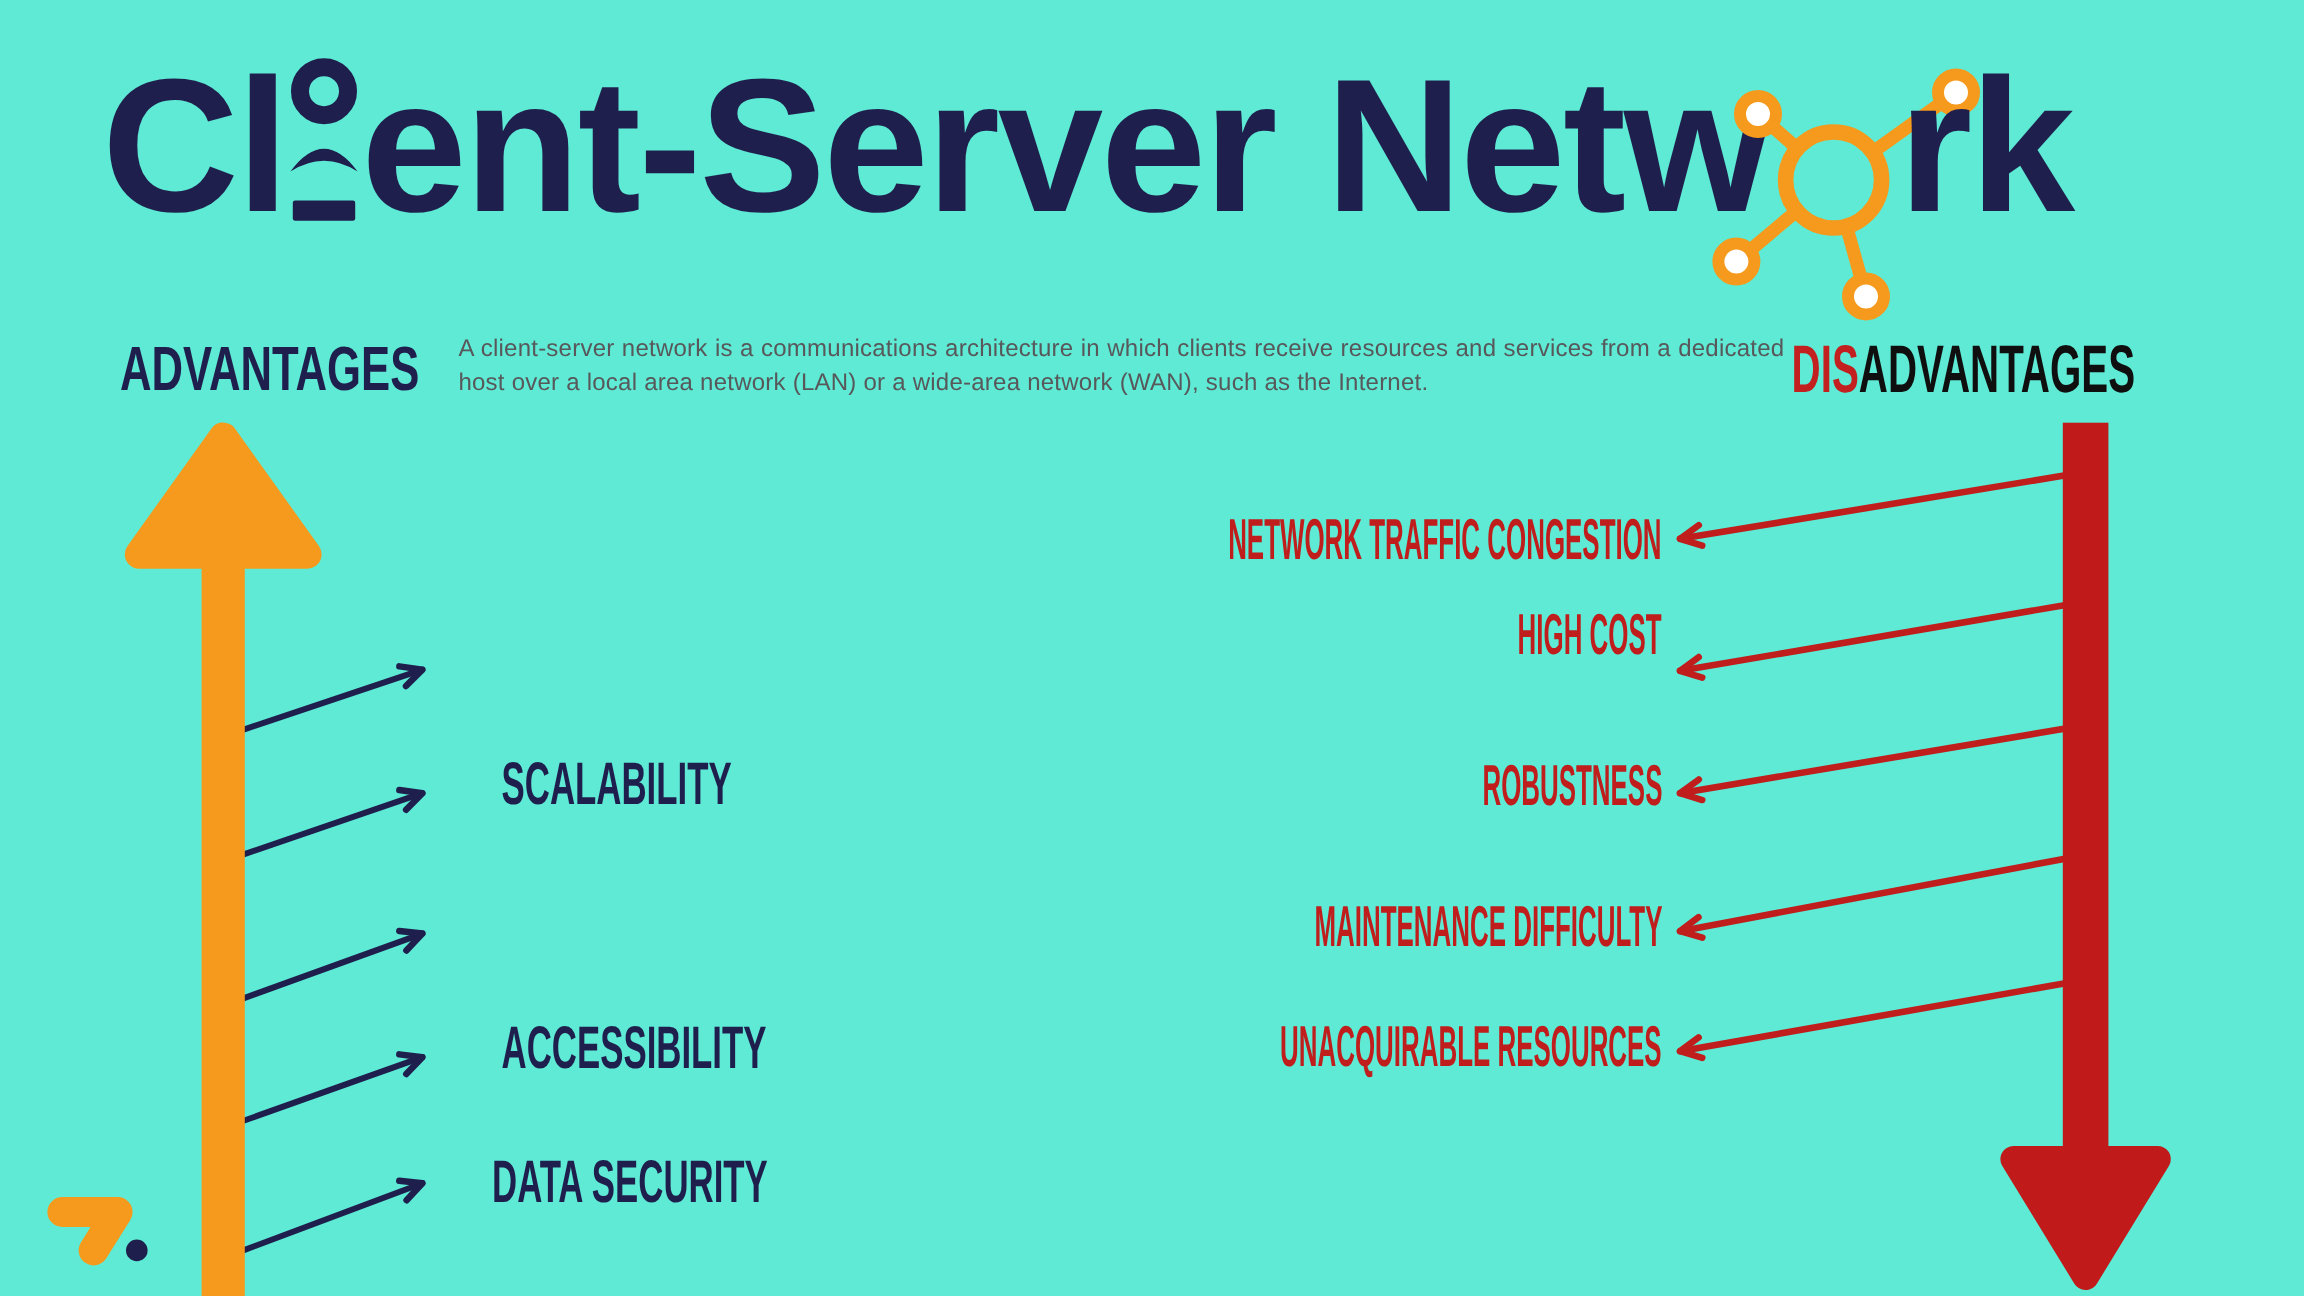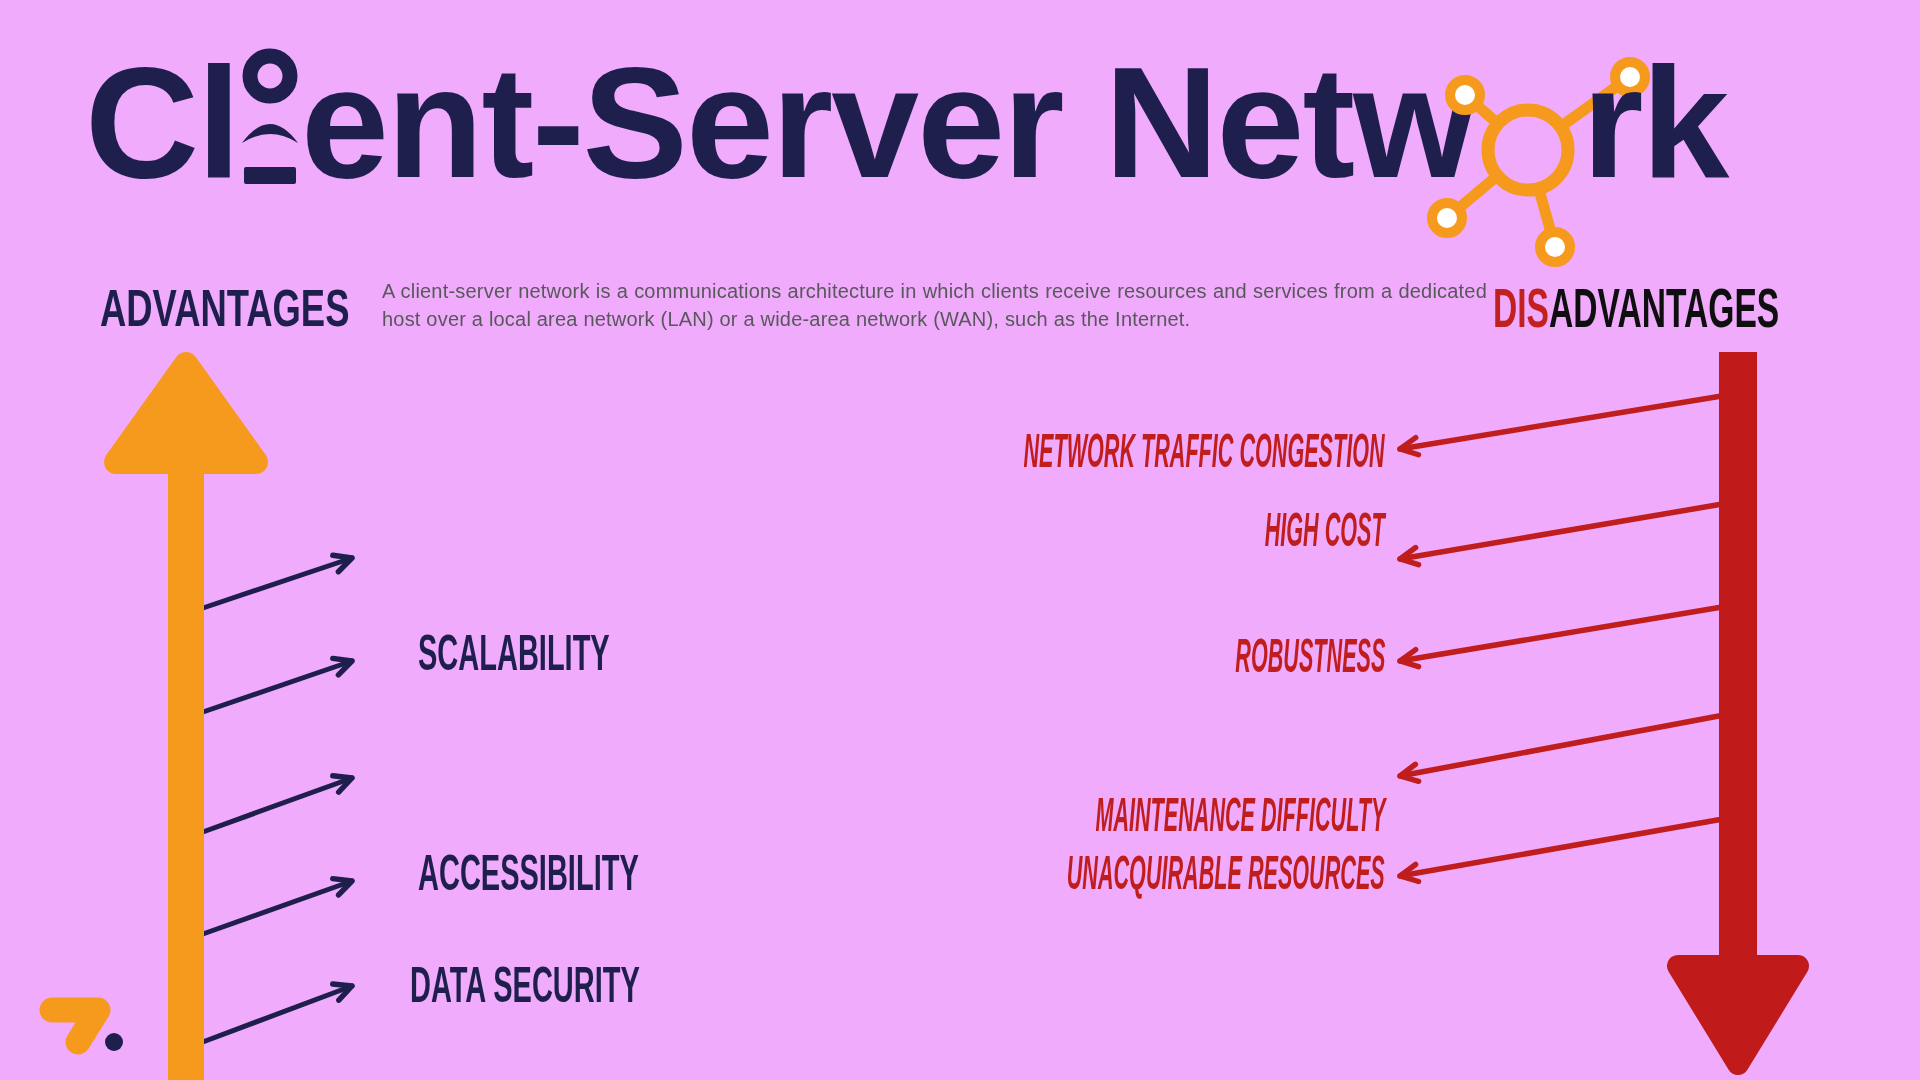--- a/index.html
+++ b/index.html
@@ -1,38 +1,38 @@
 <!DOCTYPE html>
 <html><head>
 <meta charset="utf-8">
 <title>Client-Server Network</title>
 <style>
   html,body{margin:0;padding:0;background:#ffffff;}
-  .canvas{position:relative;width:1920px;height:1080px;background:#f0abfc;overflow:hidden;
+  .canvas{position:relative;width:1920px;height:1080px;background:#5eead4;overflow:hidden;
           font-family:"Liberation Sans",sans-serif;}
   
   .title{position:absolute;left:85px;top:43px;display:flex;align-items:flex-end;
          font-size:158px;font-weight:bold;letter-spacing:-2px;line-height:1;color:#1f1f4e;white-space:pre;}
   .title svg{display:block;}
   .person-svg{margin:0 2px 16px 2px;}
   .network-svg{overflow:visible;margin:0 4px 16px 4px;}
   
   .adv-heading{position:absolute;left:100px;top:282px;height:52px;display:flex;align-items:center;}
   .adv-heading .cond{font-size:52px;font-weight:bold;color:#1f1f4e;transform:scaleX(0.70);transform-origin:left center;white-space:nowrap;}
   .dis-heading{position:absolute;left:1493px;top:281px;height:52px;display:flex;align-items:center;}
   .dis-heading .cond{font-size:56px;font-weight:bold;transform:scaleX(0.60);transform-origin:left center;white-space:nowrap;}
   .dis-red{color:#c32020;}
   .dis-black{color:#0f0f0f;}
   
   .desc{position:absolute;left:382px;top:277px;width:1105px;margin:0;
         font-size:20px;line-height:28px;color:#58585b;text-align:justify;letter-spacing:0.2px;}
   
   .adv-item{position:absolute;left:410px;height:52px;display:flex;align-items:center;}
   .adv-item .cond{font-size:50px;font-weight:bold;color:#1f1f4e;transform:scaleX(0.58);transform-origin:left center;white-space:nowrap;}
-  .dis-item{position:absolute;right:535px;height:52px;display:flex;align-items:center;justify-content:flex-end;font-style:italic;}
+  .dis-item{position:absolute;right:535px;height:52px;display:flex;align-items:center;justify-content:flex-end;}
   .dis-item .cond{font-size:48px;font-weight:bold;color:#c01d1d;transform:scaleX(0.45);transform-origin:right center;white-space:nowrap;}
   
   .abs{position:absolute;}
 </style>
 </head>
 <body>
 
 <div class="canvas">
 
   <svg class="abs" style="left:0;top:0;" width="1920" height="1080" viewBox="0 0 1920 1080">
@@ -110,21 +110,21 @@
 
   <div class="dis-item" style="top:424px;">
     <span class="cond">NETWORK TRAFFIC CONGESTION</span>
   </div>
   <div class="dis-item" style="top:503px;">
     <span class="cond">HIGH COST</span>
   </div>
   <div class="dis-item" style="top:629px;">
     <span class="cond">ROBUSTNESS</span>
   </div>
-  <div class="dis-item" style="top:746px;margin-top:42px;">
+  <div class="dis-item" style="top:746px;">
     <span class="cond">MAINTENANCE DIFFICULTY</span>
   </div>
   <div class="dis-item" style="top:846px;">
     <span class="cond">UNACQUIRABLE RESOURCES</span>
   </div>
 
   <svg class="abs" style="left:36px;top:986px;" width="110" height="78" viewBox="0 0 110 78">
     <path d="M16,24 H62 L42,56" fill="none" stroke="#f69a1d" stroke-width="25" stroke-linecap="round" stroke-linejoin="round"></path>
     <circle cx="78" cy="56" r="9" fill="#1f1f4e"></circle>
   </svg>

